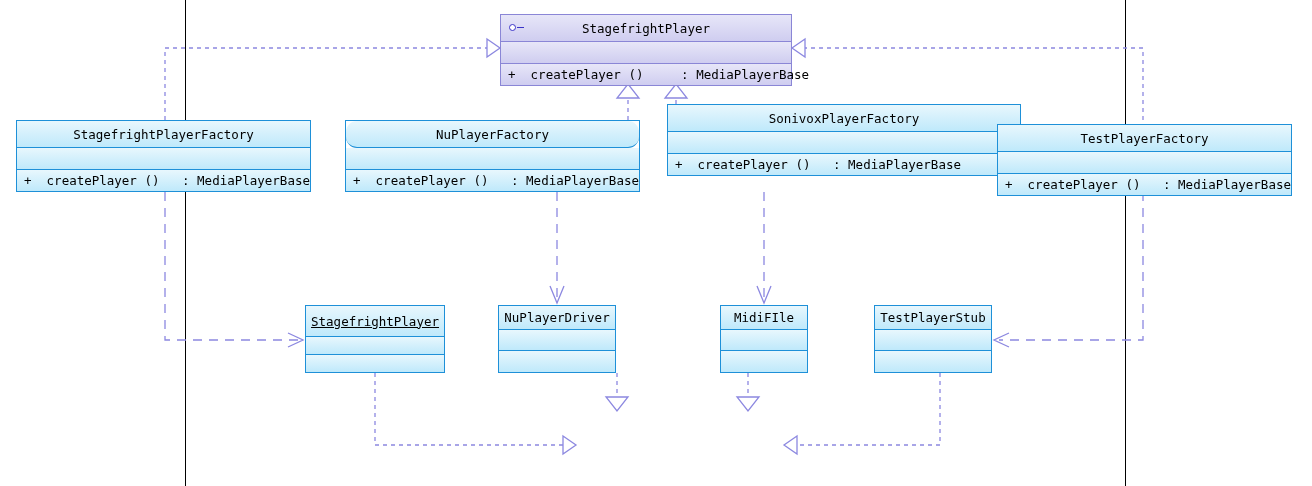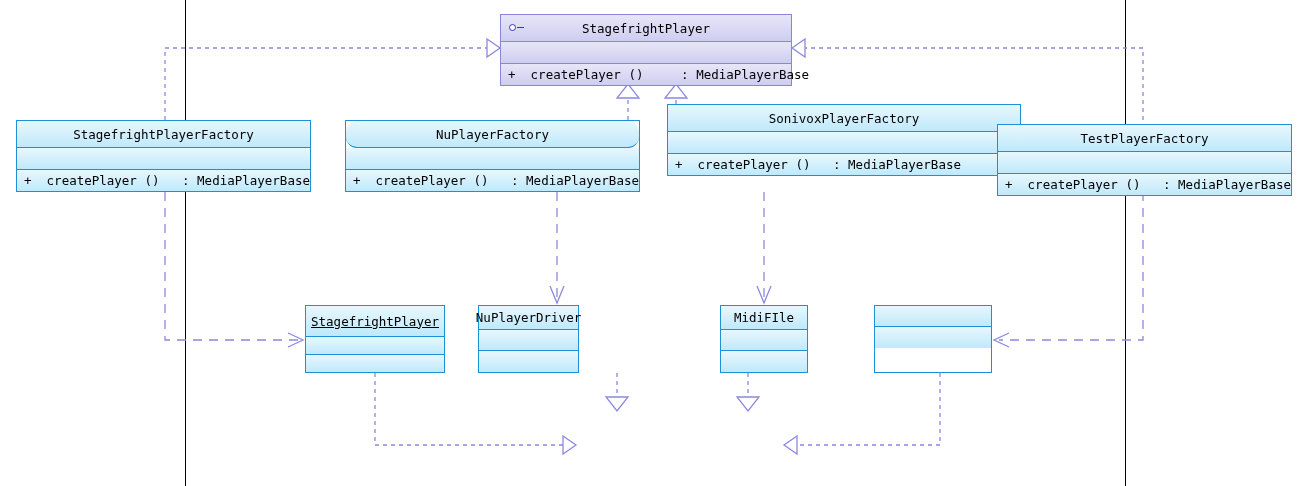--- a/index.html
+++ b/index.html
@@ -251,35 +251,38 @@
   </div>
 
   <div class="uml-class" style="left:305px; top:305px; width:140px; height:68px;">
     <div class="row title" style="height:38px;text-decoration:underline;">
       <span class="name">StagefrightPlayer</span>
     </div>
     <div class="row attrs" style="height:21px;"></div>
     <div class="row ops" style="height:21px;"></div>
   </div>
 
-  <div class="uml-class" style="left:478px; top:305px; width:101px; height:68px;">
+  <div class="uml-class" style="left:498px; top:305px; width:118px; height:68px;">
     <div class="row title" style="height:24px;">
       <span class="name">NuPlayerDriver</span>
     </div>
     <div class="row attrs" style="height:21px;"></div>
     <div class="row ops" style="height:21px;"></div>
   </div>
 
   <div class="uml-class" style="left:720px; top:305px; width:88px; height:68px;justify-content:flex-end;">
     <div class="row title" style="height:24px;">
       <span class="name">MidiFIle</span>
     </div>
     <div class="row attrs" style="height:21px;"></div>
     <div class="row ops" style="height:21px;"></div>
   </div>
 
   <div class="uml-class" style="left:874px; top:305px; width:118px; height:68px;">
+    <div class="row title" style="height:24px;">
+      <span class="name">TestPlayerStub</span>
+    </div>
     <div class="row attrs" style="height:21px;"></div>
     <div class="row ops" style="height:21px;"></div>
   </div>
 
 
 </div>
 
 </body></html>

